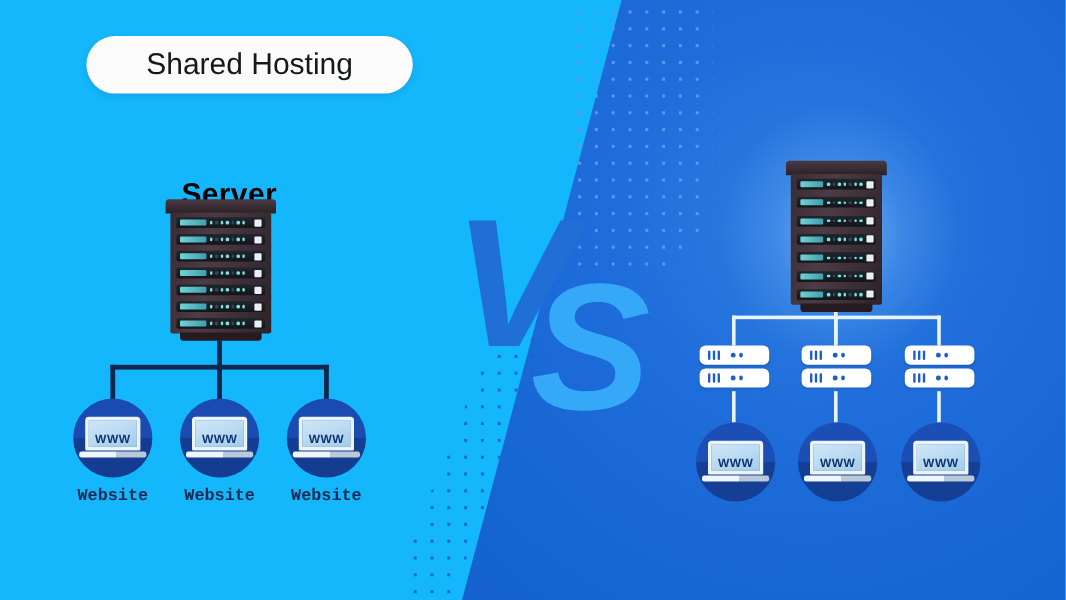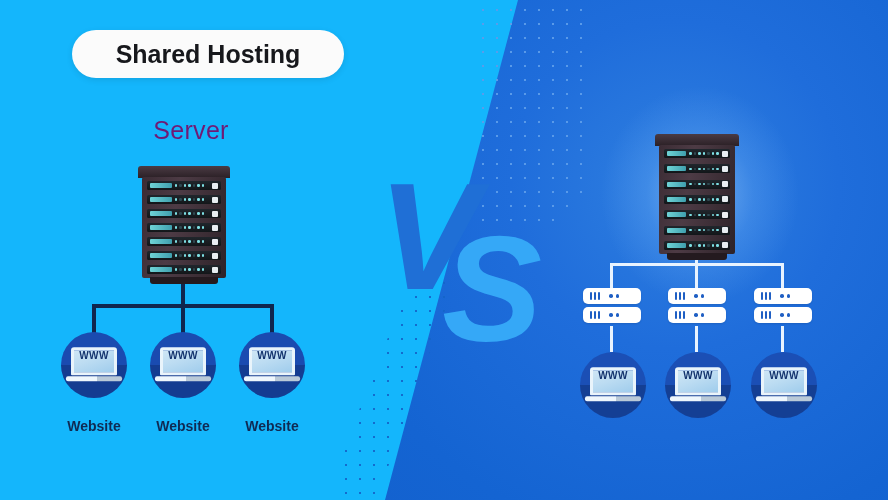--- a/index.html
+++ b/index.html
@@ -44,31 +44,31 @@
     line-height:1;letter-spacing:-6px;
     user-select:none;
   }
   .vs-v{left:-2px;top:0px;font-size:152px;color:#1f6fd6;}
   .vs-s{left:62px;top:54px;font-size:150px;color:#35a8f7;}
 
   
   .pill{
     position:absolute;background:#fbfbfb;border-radius:999px;
     display:flex;align-items:center;justify-content:center;
-    color:#17181c;font-weight:bold;
+    color:#17181c;font-weight:normal;
     box-shadow:0 2px 6px rgba(0,0,0,.10);
     text-align:center;
   }
   .pill-left{left:72px;top:30px;width:272px;height:48px;font-size:25px;}
   .pill-right{left:578px;top:30px;width:239px;height:46px;font-size:24px;}
 
   
   .server-label{
-    position:absolute;left:110px;top:116px;width:162px;text-align:center;
-    color:#701a75;font-size:25px;font-weight:normal;letter-spacing:.3px;
+    position:absolute;left:110px;top:148px;width:162px;text-align:center;
+    color:#000000;font-size:25px;font-weight:bold;letter-spacing:.3px;
   }
 
   
   .rack{position:absolute;}
   .rack-top{
     position:absolute;left:0;top:0;width:100%;height:12px;border-radius:3px 3px 0 0;
     background:linear-gradient(180deg,#4a3b44,#2b2026);
   }
   .rack-body{
     position:absolute;left:4px;top:11px;right:4px;bottom:6px;border-radius:2px;
@@ -114,33 +114,33 @@
   .web-circle.dark{background:#1a4bb0;}
   .web-circle .shade{
     position:absolute;left:0;bottom:0;width:100%;height:50%;
     background:rgba(8,28,72,.30);
   }
   .laptop{position:absolute;left:50%;top:50%;transform:translate(-50%,-52%);width:46px;}
   .laptop .screen{
     height:28px;border-radius:3px 3px 1px 1px;
     background:linear-gradient(160deg,#cfe6f5 0%,#bcdcf2 45%,#9fccec 100%);
     border:3px solid #e9f4fb;box-sizing:border-box;
-    display:flex;align-items:flex-start;justify-content:center;
+    display:flex;align-items:flex-end;justify-content:center;
   }
   .laptop .screen .www{
     font-size:10px;font-weight:bold;color:#13336e;letter-spacing:.4px;
     font-family:"Liberation Sans",sans-serif;
   }
   .laptop .base{
     margin:1px auto 0;width:56px;height:5px;border-radius:2px;
     background:linear-gradient(90deg,#eef6fc 55%,#b9c9d8 55%);
     transform:translateX(-5px);
   }
   .web-label{
-    margin-top:20px;color:#102a53;font-size:14px;font-weight:bold;
+    margin-top:8px;color:#102a53;font-size:14px;font-weight:bold;font-family:Liberation Mono, monospace;
   }
 
   
   .vps-node{position:absolute;width:58px;}
   .vps-box{
     height:16px;background:#ffffff;border-radius:5px;margin-bottom:3px;
     display:flex;align-items:center;padding:0 7px;box-sizing:border-box;gap:9px;
     box-shadow:0 1px 2px rgba(0,0,0,.12);
   }
   .vps-box .bars{display:flex;gap:2px;}

